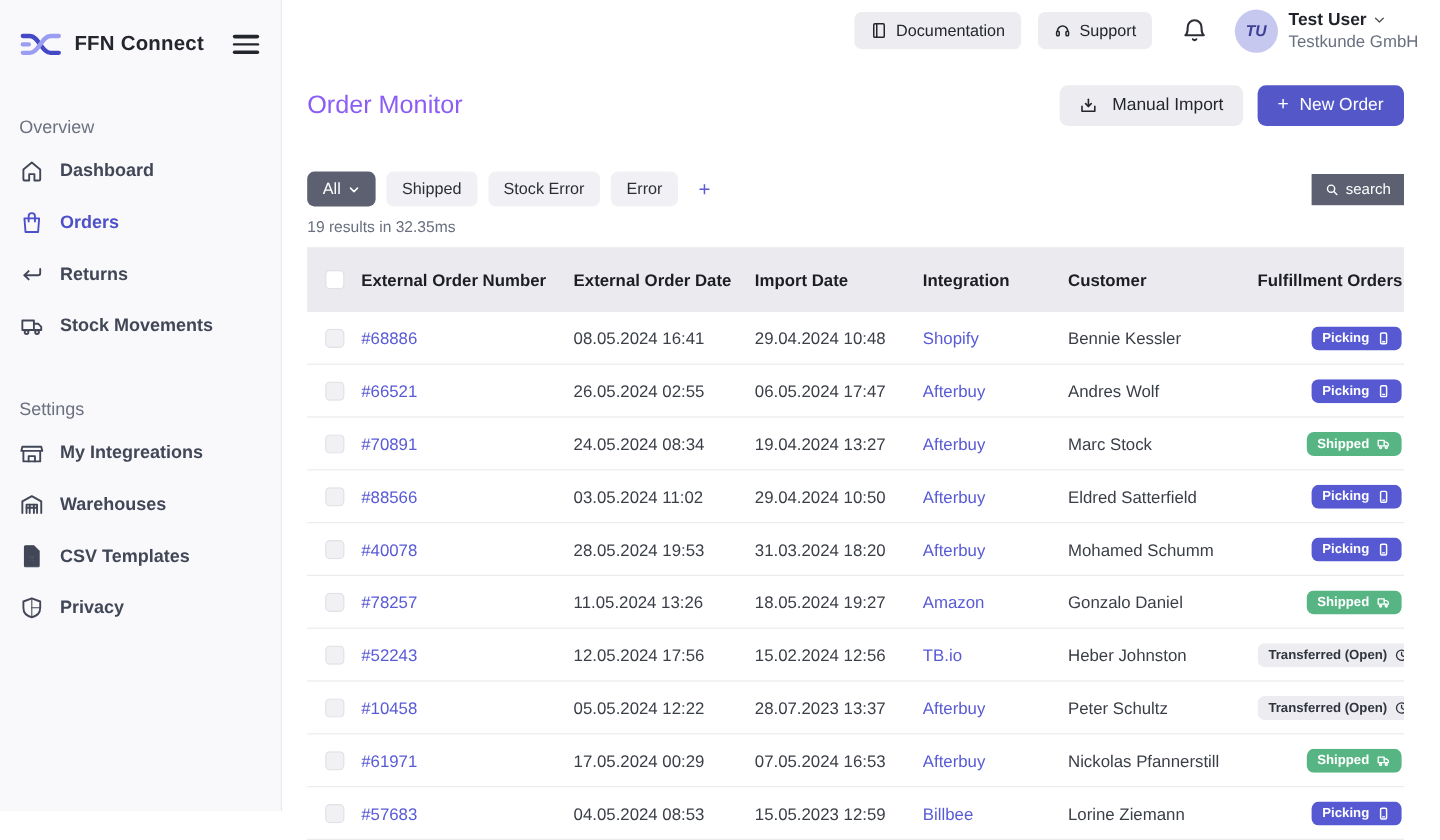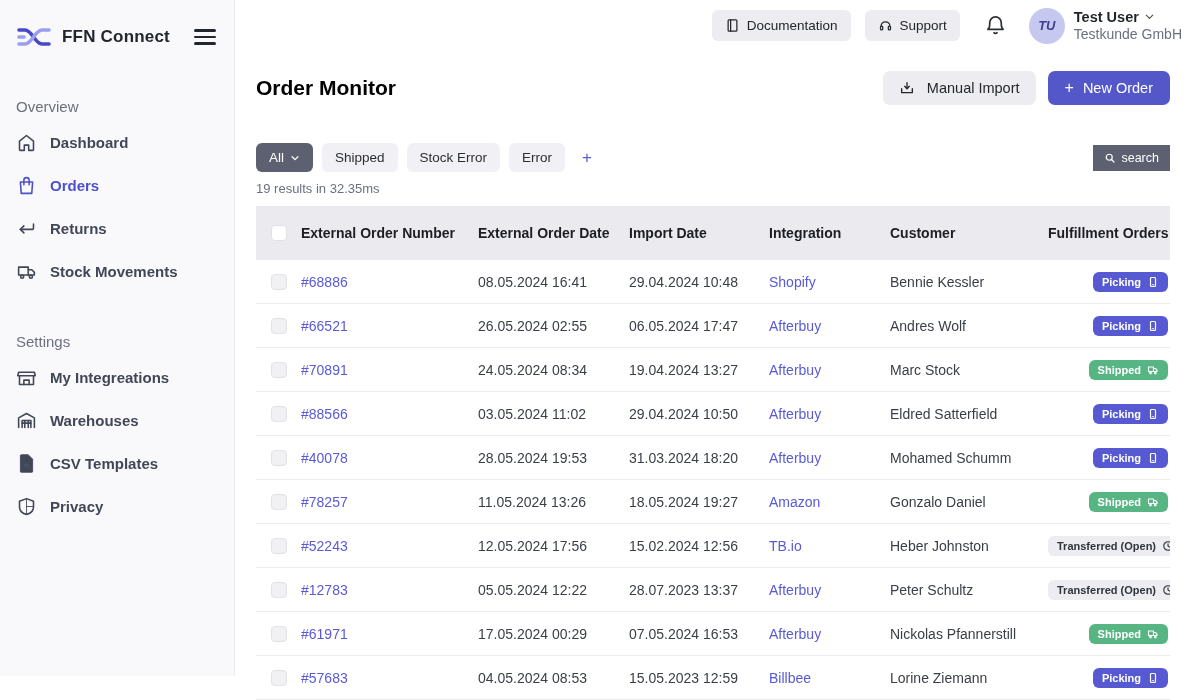--- a/index.html
+++ b/index.html
@@ -34,21 +34,21 @@
   .user-box { display:flex; align-items:center; gap:9px; margin-left:8px; cursor:pointer; }
   .avatar { width:36px; height:36px; border-radius:50%; background:#c6c8f0; color:#3c3f93;
     font-weight:700; font-size:13px; display:flex; align-items:center; justify-content:center;font-style:italic; }
   .user-meta { line-height:1.25; }
   .user-name { font-size:14.5px; font-weight:700; color:#1f2329; display:flex; align-items:center; gap:5px; }
   .user-name svg { width:11px; height:11px; stroke:#555; }
   .user-company { font-size:14px; color:#6a7080; white-space:nowrap; }
 
   .main { flex:1; padding:0 30px 0 21px; }
   .page-head { margin-top:20px; display:flex; align-items:center; justify-content:space-between; }
-  .page-title { font-size:21px; font-weight:700; color:#000000; }
+  .page-title { font-size:21px; font-weight:400; color:#8b5cf6; }
   .head-actions { display:flex; gap:12px; }
   .btn-secondary { display:inline-flex; align-items:center; gap:12px; background:#ededf1; color:#23262d;
     border:none; border-radius:7px; padding:5px 16px; font-size:14.5px; font-weight:400; font-family:inherit; cursor:pointer; }
   .btn-secondary svg { width:16px; height:16px; stroke:#23262d; }
   .btn-primary { display:inline-flex; align-items:center; gap:9px; background:#5457c8; color:#fff;
     border:none; border-radius:7px; padding:9px 17px; font-size:14.5px; font-family:inherit; cursor:pointer; }
   .btn-primary .plus { font-size:16px; line-height:1; }
 
   .filter-row { margin-top:38px; display:flex; align-items:center; }
   .chip { background:#f1f1f5; color:#2b2e35; border:none; border-radius:6px; padding:7px 13px;
@@ -423,21 +423,21 @@
                     <path d="M12 7.5V12l3 2"></path>
         </svg>
       </span>
     </div>
   </div>
 
   <div class="trow">
     <div class="cell c-check">
                 <span class="checkbox"></span>
               </div>
-    <div class="cell"><a class="order-link">#12783</a></div>
+    <div class="cell"><a class="order-link">#10458</a></div>
     <div class="cell">05.05.2024 12:22</div>
     <div class="cell">28.07.2023 13:37</div>
     <div class="cell"><a class="integration-link">Afterbuy</a></div>
     <div class="cell">Peter Schultz</div>
     <div class="cell c-badge">
       <span class="badge transferred">
         <span>Transferred (Open)</span>
 
         <svg class="bicon icon-transferred" viewBox="0 0 24 24" fill="none" stroke-width="2.2" stroke-linecap="round">
           <circle cx="12" cy="12" r="8.5"></circle>

